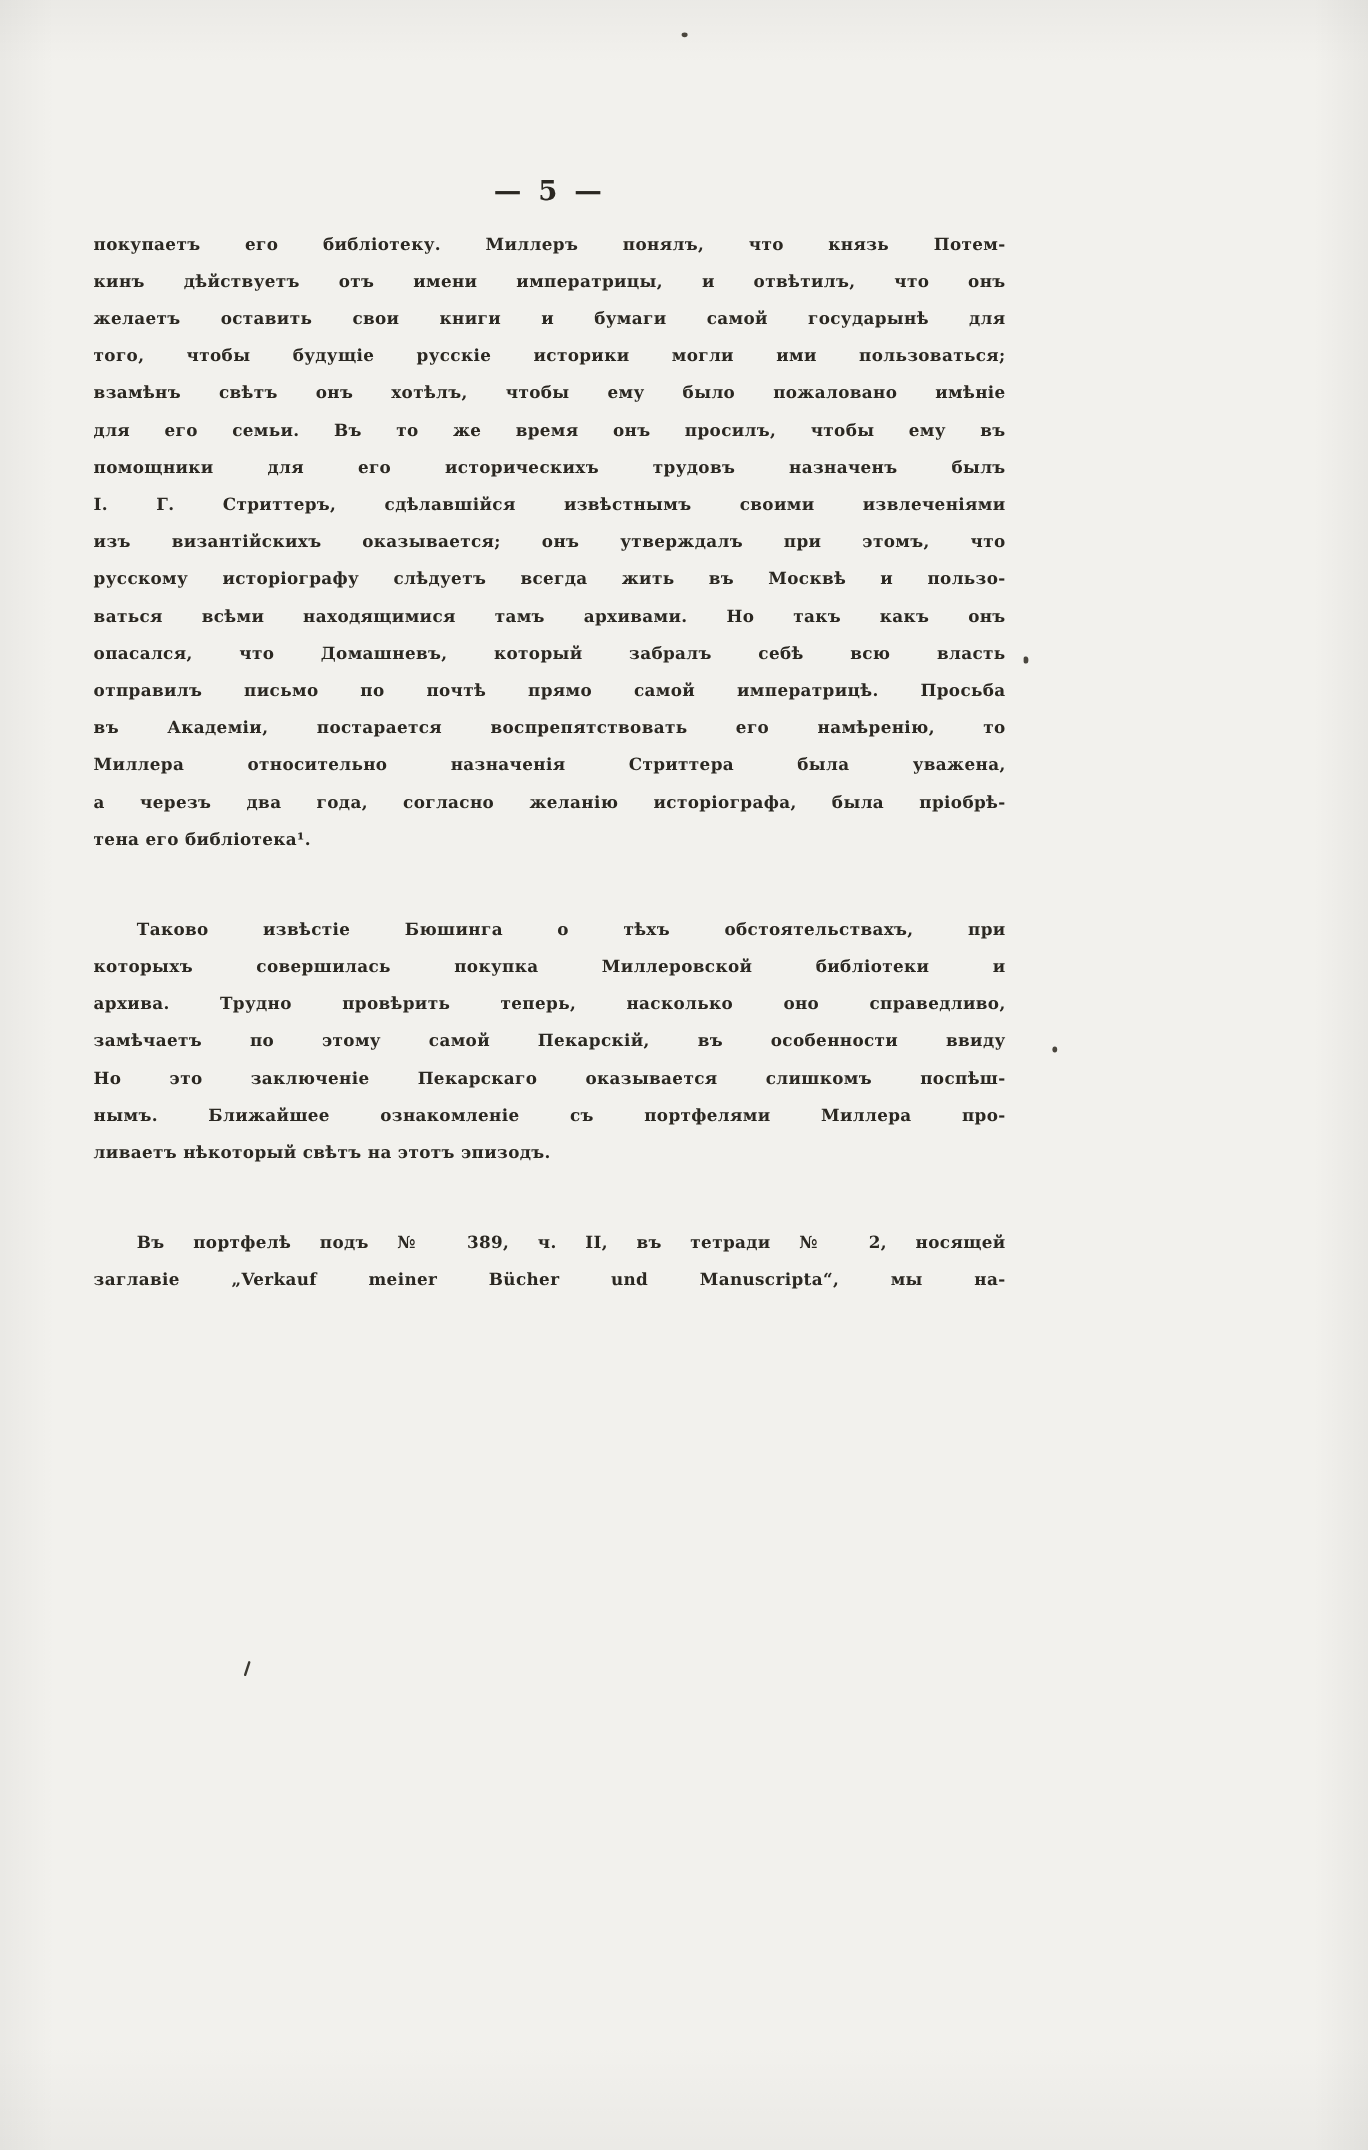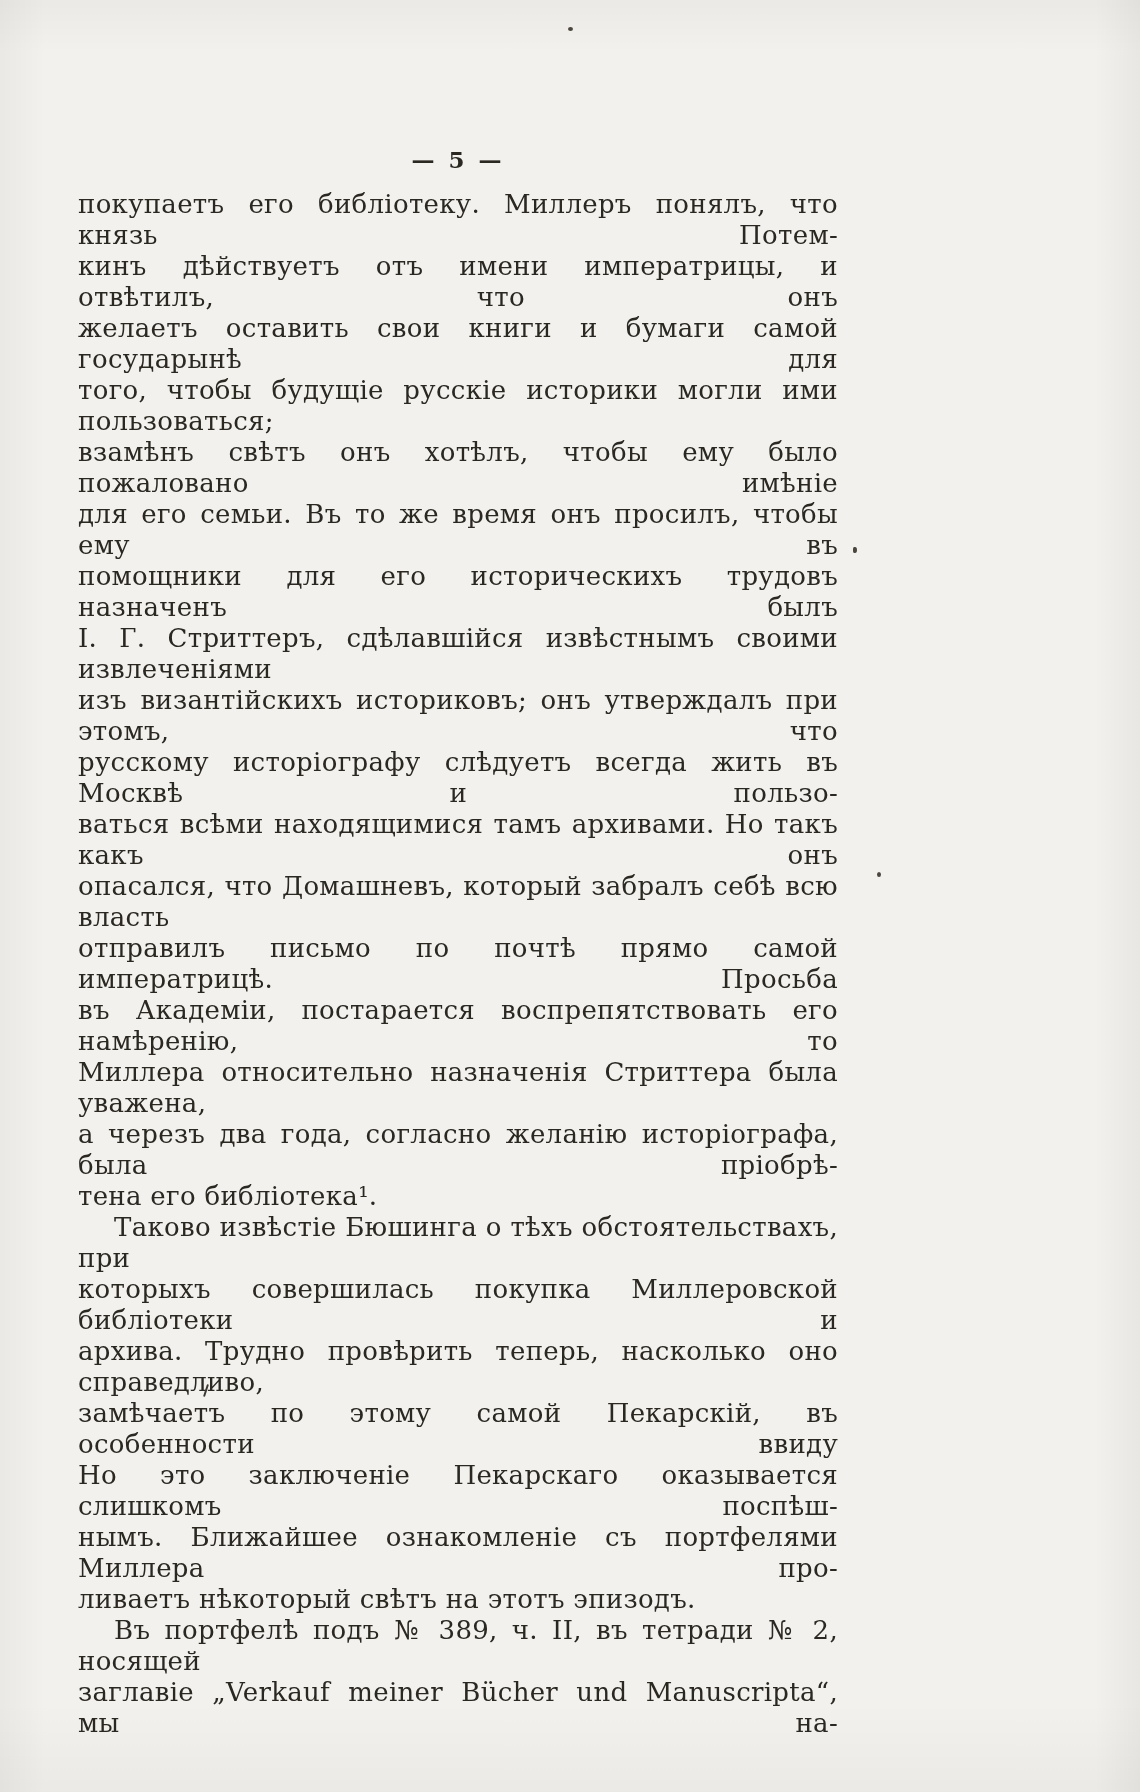--- a/index.html
+++ b/index.html
@@ -30,30 +30,30 @@
   .page-header {
     margin-top: 146px;
     text-align: center;
     font-size: 23px;
     font-weight: bold;
     letter-spacing: 3px;
     color: #2b2822;
   }
   .body-text { margin-top: 16px; }
   .line {
-    font-size: 26px;
+    font-size: 14px;
     line-height: 31px;
-    font-weight: normal;
+    font-weight: bold;
     letter-spacing: 0.3px;
     text-align: justify;
     text-align-last: justify;
     color: #2b2822;
   }
   .line.last { text-align-last: left; }
-  .line.indent { text-indent: 36px; }
+  .line.indent { text-indent: 36px; margin-top: 44px; }
 
   
   .artifact { position: absolute; background: #4a463e; border-radius: 50%; }
   .artifact.dot-top    { left: 568px; top: 27px;  width: 5px; height: 4px; }
   .artifact.speck-r1   { left: 853px; top: 547px; width: 4px; height: 6px; border-radius: 40% 60% 60% 40%; }
   .artifact.speck-r2   { left: 877px; top: 872px; width: 4px; height: 5px; }
   .artifact.mark-bl    {
     left: 205px; top: 1384px;
     width: 2px; height: 13px;
     border-radius: 1px;
@@ -73,21 +73,21 @@
     <div class="body-text">
         <div>
           <div class="line">покупаетъ его библіотеку. Миллеръ понялъ, что князь Потем-</div>
           <div class="line">кинъ дѣйствуетъ отъ имени императрицы, и отвѣтилъ, что онъ</div>
           <div class="line">желаетъ оставить свои книги и бумаги самой государынѣ для</div>
           <div class="line">того, чтобы будущіе русскіе историки могли ими пользоваться;</div>
           <div class="line">взамѣнъ свѣтъ онъ хотѣлъ, чтобы ему было пожаловано имѣніе</div>
           <div class="line">для его семьи. Въ то же время онъ просилъ, чтобы ему въ</div>
           <div class="line">помощники для его историческихъ трудовъ назначенъ былъ</div>
           <div class="line">І. Г. Стриттеръ, сдѣлавшійся извѣстнымъ своими извлеченіями</div>
-          <div class="line">изъ византійскихъ историковъ; онъ утверждалъ при этомъ, что</div>
+          <div class="line">изъ византійскихъ оказывается; онъ утверждалъ при этомъ, что</div>
           <div class="line">русскому исторіографу слѣдуетъ всегда жить въ Москвѣ и пользо-</div>
           <div class="line">ваться всѣми находящимися тамъ архивами. Но такъ какъ онъ</div>
           <div class="line">опасался, что Домашневъ, который забралъ себѣ всю власть</div>
           <div class="line">отправилъ письмо по почтѣ прямо самой императрицѣ. Просьба</div>
           <div class="line">въ Академіи, постарается воспрепятствовать его намѣренію, то</div>
           <div class="line">Миллера относительно назначенія Стриттера была уважена,</div>
           <div class="line">а черезъ два года, согласно желанію исторіографа, была пріобрѣ-</div>
           <div class="line last">тена его библіотека¹.</div>
         </div>
         <div>

